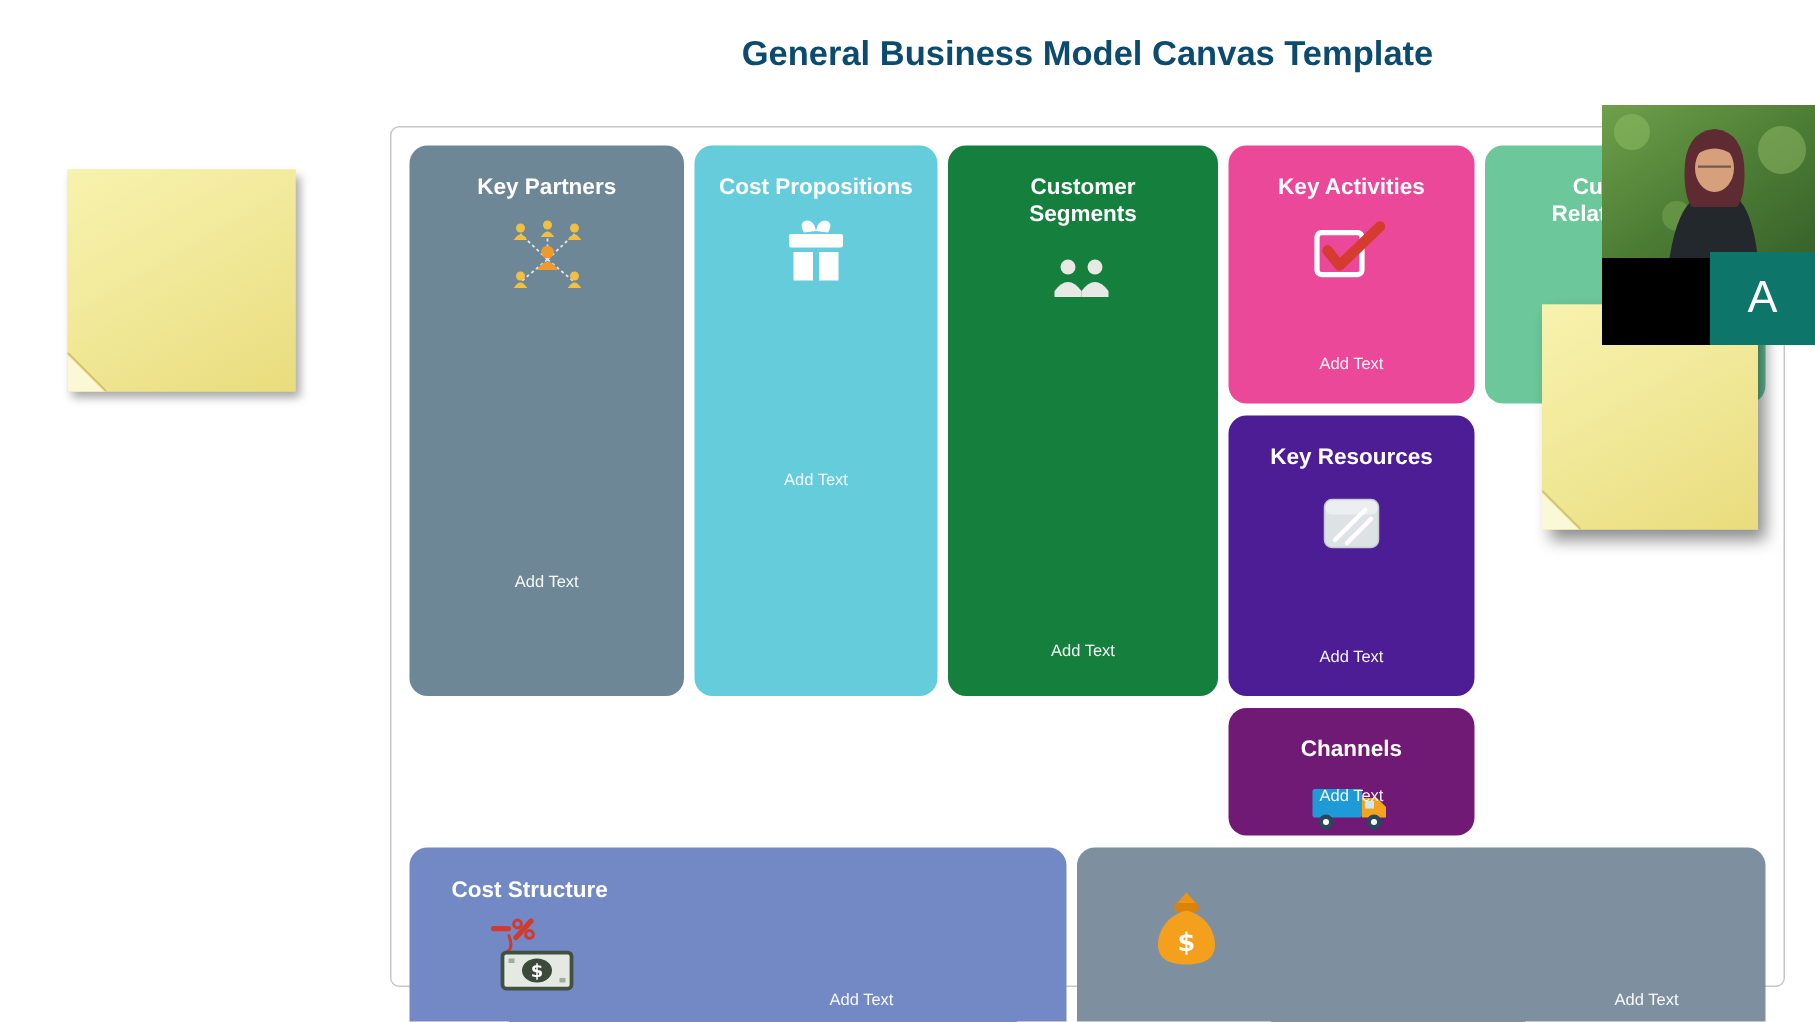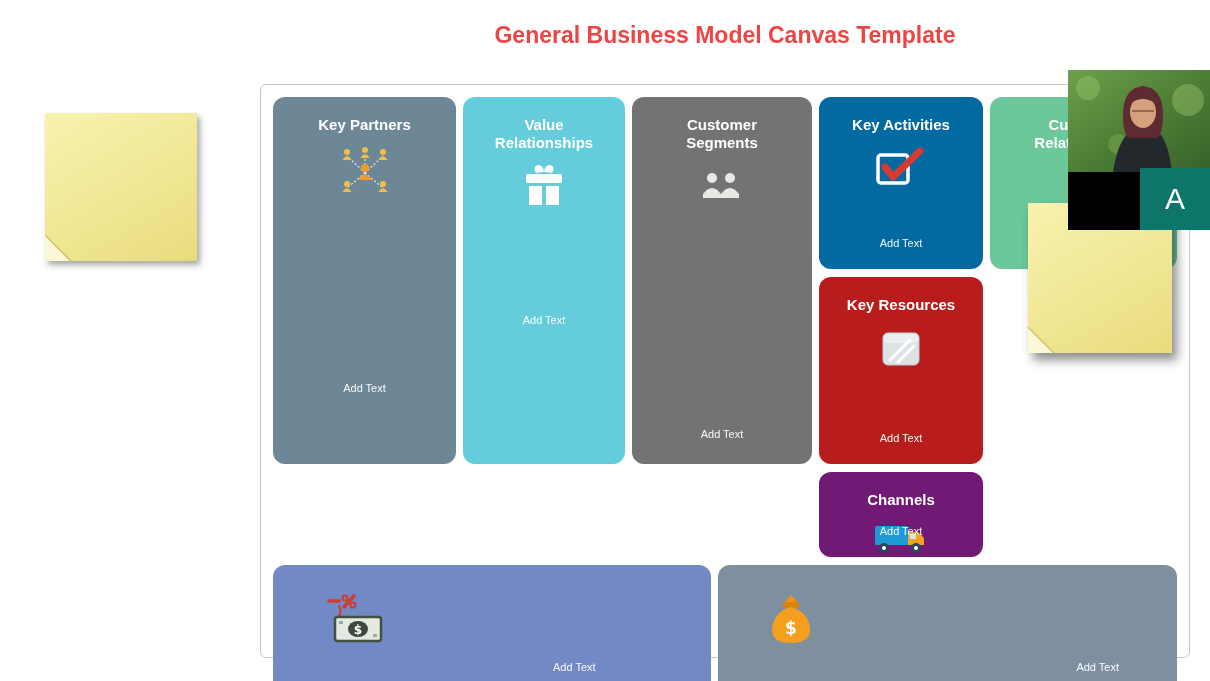--- a/index.html
+++ b/index.html
@@ -1,20 +1,20 @@
 <!DOCTYPE html>
 <html><head>
 <meta charset="utf-8">
 <style>
   * { margin:0; padding:0; box-sizing:border-box; }
   html,body { width:1210px; height:681px; background:#ffffff; overflow:hidden;
               font-family:"Liberation Sans", sans-serif; position:relative; }
 
   .page-title { position:absolute; left:260px; top:22px; width:930px;
-                text-align:center; font-size:23px; font-weight:bold; color:#ef4444; }
+                text-align:center; font-size:23px; font-weight:bold; color:#0c4a6e; }
 
   
   .canvas { position:absolute; left:260px; top:84px; width:930px; height:574px;
             background:#fff; border:1px solid #c7c7c7; border-radius:6px;
             padding:12px; z-index:1; }
   .top-grid { display:grid; grid-template-columns:183px 162px 180px 164px 1fr;
               grid-template-rows:172px 187px; gap:8px 7px; }
   .block { border-radius:12px; position:relative; color:#fff; text-align:center;
            padding-top:14px; overflow:hidden; }
   .span2 { grid-row:1 / span 2; }
@@ -88,33 +88,33 @@
           </g>
           <g fill="#ef9a2d">
               <circle cx="29" cy="22" r="4.2"></circle>
               <path d="M22 34 Q29 23 36 34 Z"></path>
             </g>
         </svg>
       </div>
       <div class="add-text">Add Text</div>
     </div>
 
-    <div class="block" style="background-color: #0369a1;">
+    <div class="block" style="background-color: #ec4899;">
       <div class="block-title">Key Activities</div>
       <div class="block-icon">
         <svg width="54" height="42" viewBox="0 0 54 42">
           <rect x="4" y="9" width="30" height="28" rx="3" fill="none" stroke="#ffffff" stroke-width="3.5"></rect>
           <path d="M11 21 L19 31 L46 5" fill="none" stroke="#d63b2f" stroke-width="7" stroke-linecap="round" stroke-linejoin="round"></path>
         </svg>
       </div>
       <div class="add-text">Add Text</div>
     </div>
 
     <div class="block vp span2" style="background-color: rgb(100, 204, 218);">
-      <div class="block-title">Value Relationships</div>
+      <div class="block-title">Cost Propositions</div>
       <div class="block-icon">
         <svg width="46" height="44" viewBox="0 0 46 44">
           <g fill="#ffffff">
             <path d="M15 9 Q11 2 17 1 Q22 1 23 8 Z"></path>
               <path d="M31 9 Q35 2 29 1 Q24 1 23 8 Z"></path>
             <rect x="5" y="10" width="36" height="9" rx="1.5"></rect>
             <rect x="8" y="22" width="13" height="19"></rect>
               <rect x="25" y="22" width="13" height="19"></rect>
           </g>
         </svg>
@@ -134,36 +134,36 @@
           <path d="M13 15 A11 11 0 0 1 35 15" fill="none" stroke="#e9e9e9" stroke-width="2.5"></path>
           <rect x="11" y="14" width="4" height="7" rx="2" fill="#4b4b4b"></rect>
           <rect x="33" y="14" width="4" height="7" rx="2" fill="#4b4b4b"></rect>
           <path d="M35 21 Q35 27 28 27" fill="none" stroke="#4b4b4b" stroke-width="2"></path>
           <circle cx="27" cy="27" r="1.8" fill="#4b4b4b"></circle>
         </svg>
       </div>
       <div class="add-text">Add Text</div>
     </div>
 
-    <div class="block cs span2" style="background-color: #737373; text-align: center;">
+    <div class="block cs span2" style="background-color: #15803d; text-align: center;">
       <div class="block-title">Customer Segments</div>
       <div class="block-icon">
         <svg width="44" height="34" viewBox="0 0 44 34">
           <g fill="#e8e8e4">
             <circle cx="12" cy="8" r="5"></circle>
               <path d="M3 24 Q12 12 21 24 L21 28 L3 28 Z"></path>
             <circle cx="30" cy="8" r="5"></circle>
               <path d="M21 24 Q30 12 39 24 L39 28 L21 28 Z"></path>
           </g>
         </svg>
       </div>
       <div class="add-text">Add Text</div>
     </div>
 
-    <div class="block" style="background-color: #b91c1c;">
+    <div class="block" style="background-color: #4c1d95;">
       <div class="block-title">Key Resources</div>
       <div class="block-icon">
         <svg width="46" height="46" viewBox="0 0 46 46">
           <rect x="5" y="7" width="36" height="32" rx="5" fill="#dde2e5"></rect>
           <rect x="5" y="7" width="36" height="10" rx="5" fill="#eceff1"></rect>
           <g stroke="#ffffff" stroke-width="3" stroke-linecap="round">
             <line x1="12" y1="34" x2="32" y2="14"></line>
               <line x1="20" y1="36" x2="36" y2="20"></line>
           </g>
           <rect x="5" y="7" width="36" height="32" rx="5" fill="none" stroke="#c6ccd0" stroke-width="1"></rect>
@@ -186,20 +186,21 @@
         </svg>
       </div>
       <div class="add-text">Add Text</div>
     </div>
 
   </div>
 
   <div class="bottom-row">
 
     <div class="block wide cost" style="background-color: rgb(114, 137, 198);">
+      <div class="block-title">Cost Structure</div>
       <div class="block-icon">
         <svg width="66" height="54" viewBox="0 0 66 54">
           <g stroke="#d13a2e" stroke-width="3.5" fill="none" stroke-linecap="round">
             <line x1="6" y1="8" x2="16" y2="8"></line>
               <line x1="21" y1="14" x2="31" y2="3"></line>
           </g>
           <circle cx="22" cy="5" r="2.6" fill="none" stroke="#d13a2e" stroke-width="2"></circle>
           <circle cx="30" cy="12" r="2.6" fill="none" stroke="#d13a2e" stroke-width="2"></circle>
           <path d="M16 12 Q20 22 14 24" stroke="#d13a2e" stroke-width="2" fill="none"></path>
           <rect x="12" y="24" width="46" height="24" rx="2.5" fill="#e4e9e2" stroke="#41503f" stroke-width="2.5"></rect>

